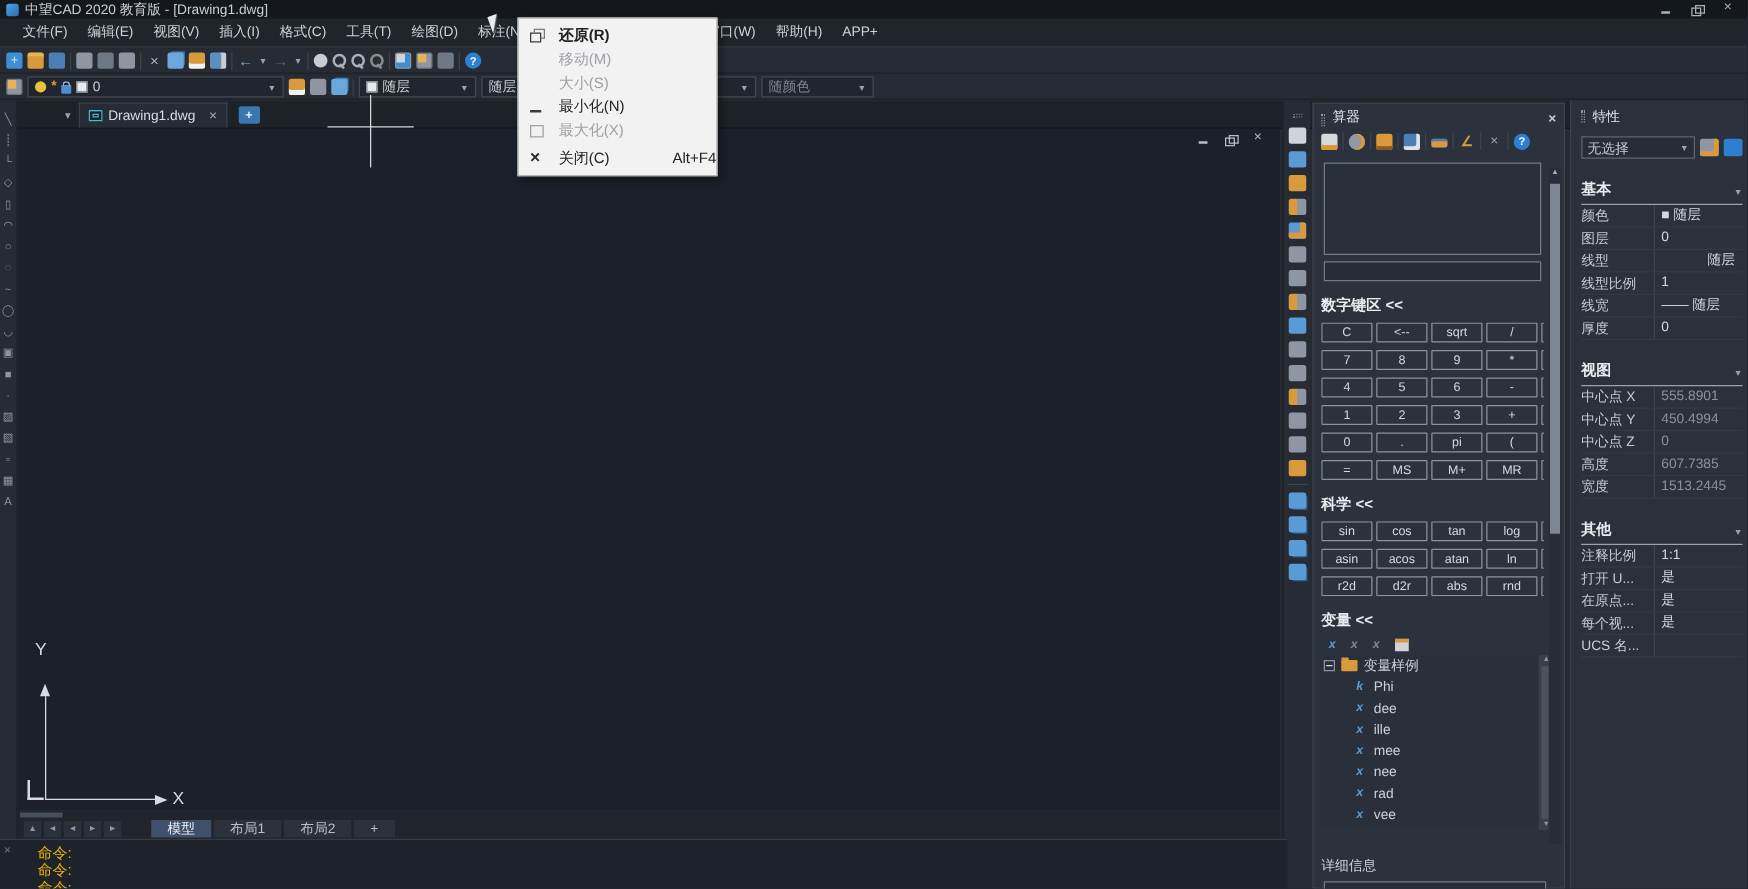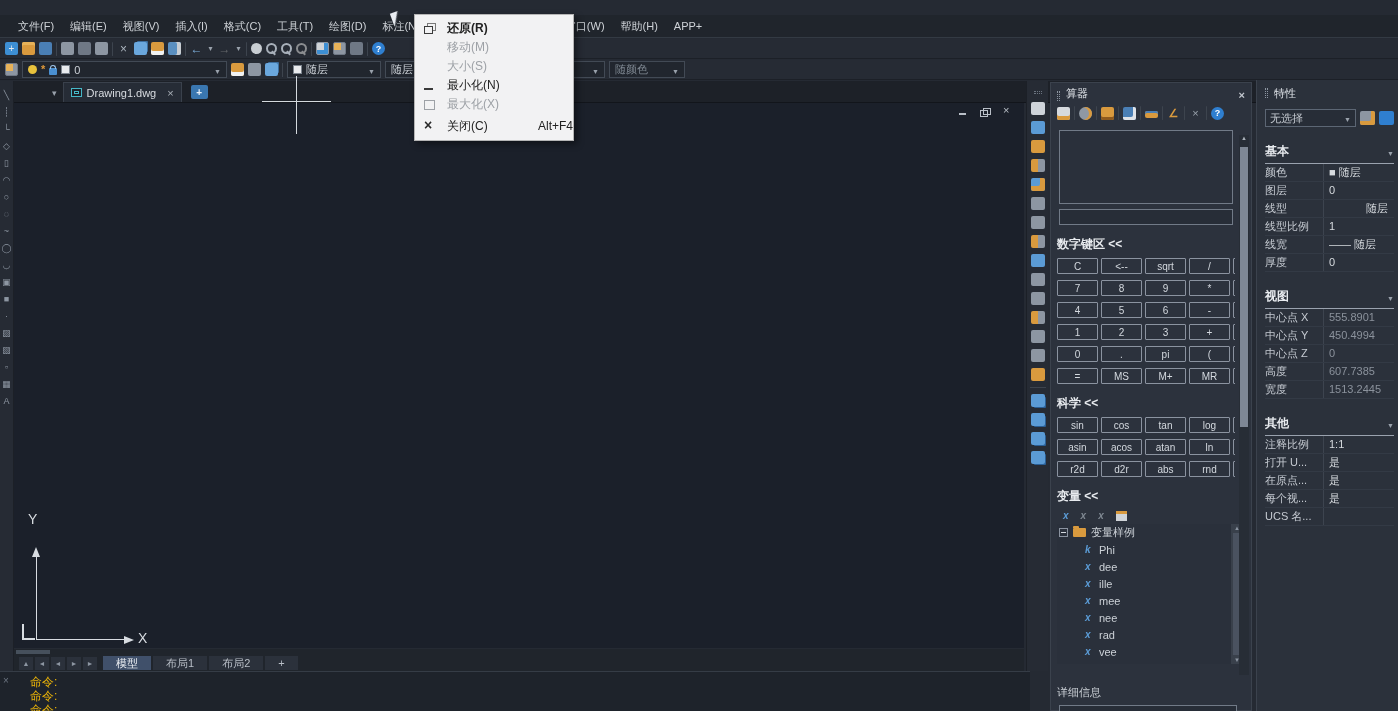--- a/index.html
+++ b/index.html
@@ -83,21 +83,21 @@
 .docctl .wbtn.res::before,.docctl .wbtn.res::after{border-color:#b9bfc7}
 .ucs-line{position:absolute;background:#d8dce1}
 .ucs-label{position:absolute;color:#d8dce1;font-size:14px}
 .ucs-varrow{position:absolute;width:0;height:0;border-left:4px solid transparent;border-right:4px solid transparent;border-bottom:10px solid #d8dce1}
 .ucs-harrow{position:absolute;width:0;height:0;border-top:4px solid transparent;border-bottom:4px solid transparent;border-left:10px solid #d8dce1}
 .ucs-corner{position:absolute;width:13px;height:16px;border-left:2px solid #d8dce1;border-bottom:2px solid #d8dce1}
 
 
 .hscroll{position:absolute;left:14px;top:649px;width:1010px;height:6px;background:#20252c}
 .hthumb{position:absolute;left:2px;top:1px;width:34px;height:4px;background:#46505c}
-.layoutbar{position:absolute;left:14px;top:655px;width:1010px;height:16px;background:#20252c;display:flex;align-items:center;gap:2px;padding-left:5px}
+.layoutbar{position:absolute;left:14px;top:655px;width:1010px;height:16px;background:#20252c;display:flex;align-items:center;gap:20px;padding-left:5px}
 .navbtn{width:14px;height:13px;background:#2b313b;color:#8d96a2;font-size:7px;display:flex;align-items:center;justify-content:center;flex:none}
 .ltab{height:14px;padding:0 13px;background:#2b313b;color:#b9bfc7;line-height:14px;flex:none}
 .ltab.active{background:#40506a;color:#eef1f5}
 .cmdwin{position:absolute;left:0;top:671px;width:1030px;height:40px;background:#1e232b;border-top:1px solid #353c46;color:#eab308;font-size:12px;padding:3px 0 0 30px;line-height:14px;overflow:hidden}
 .cmdclose{position:absolute;left:3px;top:2px;color:#6b7480;font-size:10px}.cmdclose::before{content:"×"}
 
 
 .calc{position:absolute;left:1050px;top:82px;width:202px;height:629px;background:#2c323d;border:1px solid #3b424d;color:#ccd1d7;z-index:10}
 .calc-header{height:18px;display:flex;align-items:flex-end;gap:6px;padding:3px 6px 0 6px;color:#dfe3e8}
 .vgrip{width:3px;height:10px;border-left:1px dotted #8d96a2;border-right:1px dotted #8d96a2}
@@ -168,20 +168,29 @@
 
 .crossv{position:absolute;left:296px;top:76px;width:1px;height:58px;background:#d4d9de;z-index:5}
 .crossh{position:absolute;left:262px;top:101px;width:69px;height:1px;background:#d4d9de;z-index:5}
 .cursor{position:absolute;left:392px;top:12px;width:0;height:0;border-top:14px solid #e9edf2;border-right:8px solid transparent;transform:rotate(-20deg);z-index:60;filter:drop-shadow(1px 1px 0 #30353d)}
 </style>
 </head>
 <body>
 
 <div id="app">
 
+  <div class="titlebar">
+    <span class="logo"></span>
+    <span>中望CAD 2020 教育版 - [Drawing1.dwg]</span>
+    <span class="winctl">
+      <span class="wbtn min"></span>
+      <span class="wbtn res"></span>
+      <span class="wbtn cls"></span>
+    </span>
+  </div>
 
   <div class="menubar">
 
   <span class="mitem">文件(F)</span>
       <span class="mitem">编辑(E)</span>
       <span class="mitem">视图(V)</span>
       <span class="mitem">插入(I)</span>
       <span class="mitem">格式(C)</span>
       <span class="mitem">工具(T)</span>
       <span class="mitem">绘图(D)</span>
@@ -248,21 +257,21 @@
       <span class="caret"></span>
     </span>
     <span class="combo" style="width:140px">
       <span class="val">随层</span>
       <span class="caret"></span>
     </span>
     <span class="combo" style="width:76px">
       <span class="val">随层</span>
       <span class="caret"></span>
     </span>
-    <span class="combo grayed" style="width:76px">
+    <span class="combo grayed" style="width:90px">
       <span class="val">随颜色</span>
       <span class="caret"></span>
     </span>
   </div>
 
   <div class="tabbar">
     <span class="tabcaret"></span>
     <span class="doctab">
       <span class="dwgicon"></span>
       <span>Drawing1.dwg</span>

